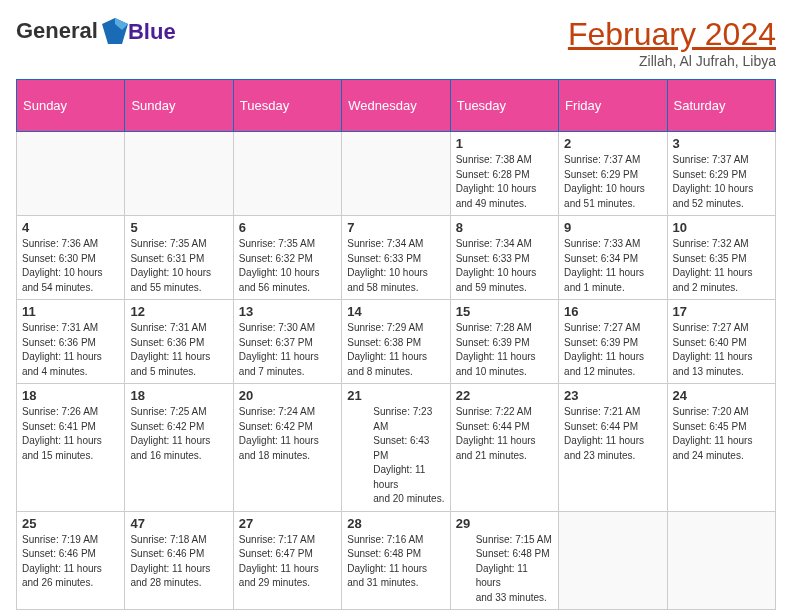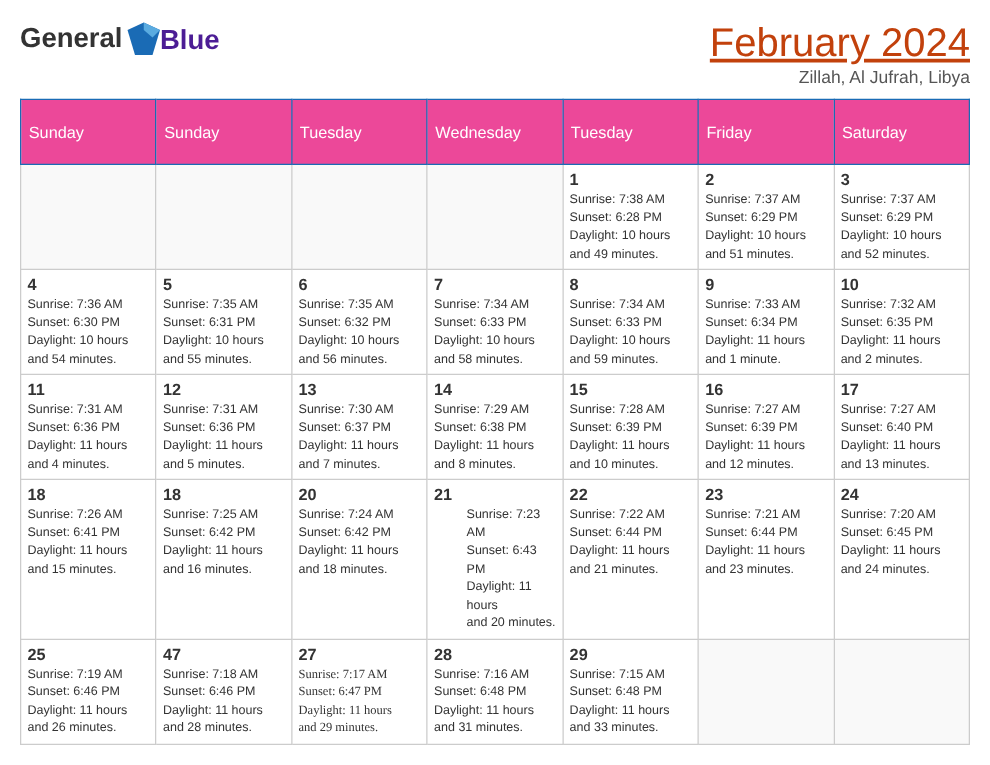--- a/index.html
+++ b/index.html
@@ -306,35 +306,35 @@
           </td>
           <td>
             <span class="day-num">47</span>
             <div class="day-info" style="white-space: pre-line;">Sunrise: 7:18 AM
 Sunset: 6:46 PM
 Daylight: 11 hours
 and 28 minutes.</div>
           </td>
           <td>
             <span class="day-num">27</span>
-            <div class="day-info" style="white-space: pre-line; font-family: Liberation Serif, serif;">Sunrise: 7:17 AM
+            <div class="day-info" style="white-space: pre-line;">Sunrise: 7:17 AM
 Sunset: 6:47 PM
 Daylight: 11 hours
 and 29 minutes.</div>
           </td>
           <td>
             <span class="day-num">28</span>
             <div class="day-info" style="white-space: pre-line;">Sunrise: 7:16 AM
 Sunset: 6:48 PM
 Daylight: 11 hours
 and 31 minutes.</div>
           </td>
           <td>
             <span class="day-num">29</span>
-            <div class="day-info" style="white-space: pre-line;">Sunrise: 7:15 AM
+            <div class="day-info" style="white-space: pre-line; margin-left: 20px;">Sunrise: 7:15 AM
 Sunset: 6:48 PM
 Daylight: 11 hours
 and 33 minutes.</div>
           </td>
           <td class="empty-cell"></td>
           <td class="empty-cell"></td>
         </tr>
       </tbody>
   </table>
 </div>

